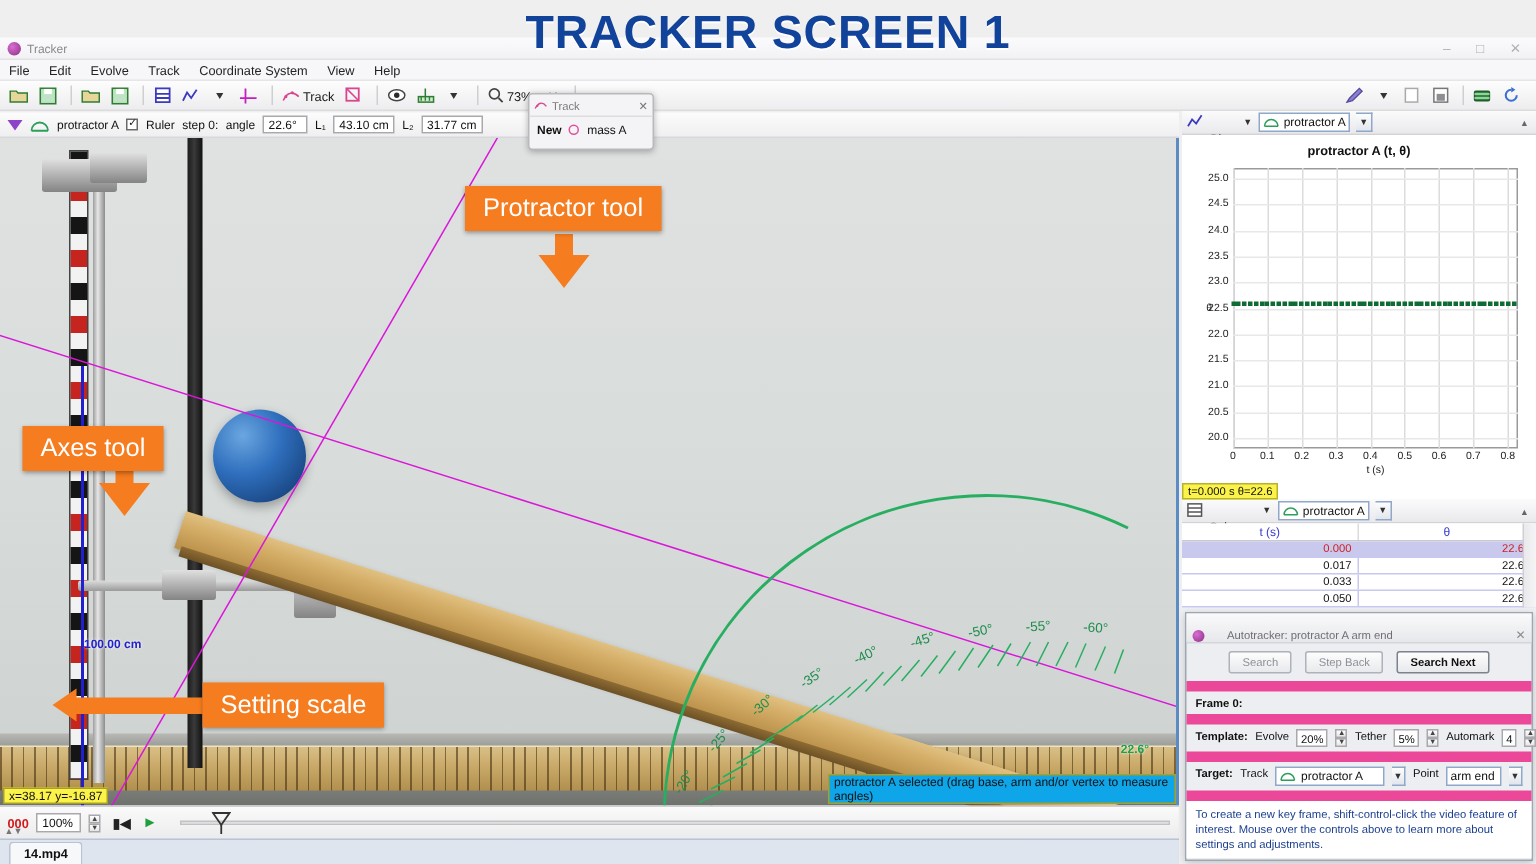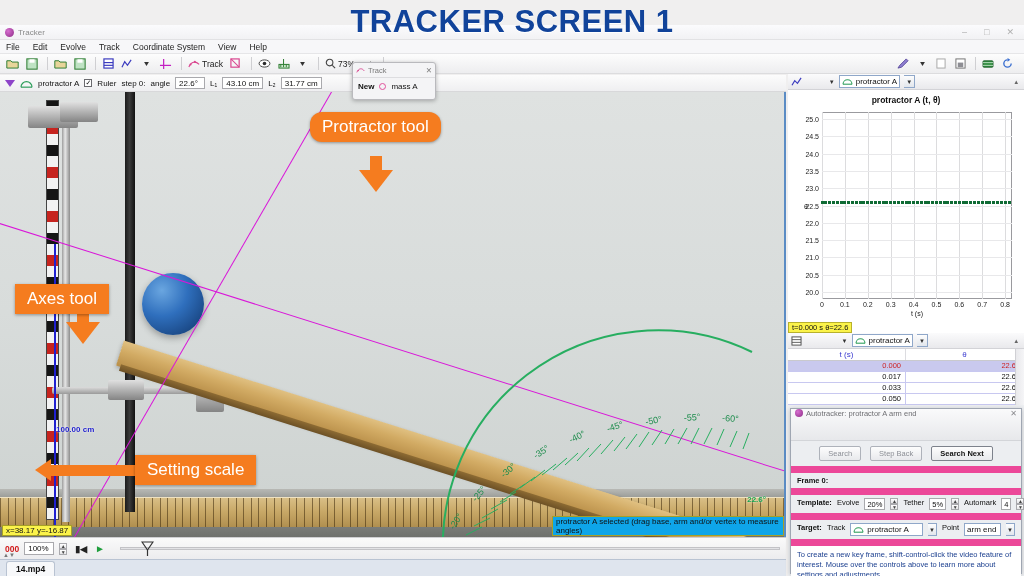--- a/index.html
+++ b/index.html
@@ -316,22 +316,22 @@
   .tbl-row.sel { background: #c9c9ee; }
   .tbl-row.sel div { color: #cc2222; }
 
   
   .autotracker {
     position: absolute; left: 790px; top: 408px; width: 232px; height: 166px;
     background: #eceef1; border: 1px solid #9fa6b2; box-shadow: 0 1px 5px rgba(0,0,0,.22);
     z-index: 30;
   }
   .at-title {
-    height: 32px; background: linear-gradient(#fafafb,#e7e8eb); border-bottom: 1px solid #d3d5d9;
-    display: flex; align-items: flex-start; gap: 3px; padding: 0 4px;
+    height: 20px; background: linear-gradient(#fafafb,#e7e8eb); border-bottom: 1px solid #d3d5d9;
+    display: flex; align-items: flex-end; gap: 15px; padding: 0 4px;
   }
   .at-title-icon {
     width: 8px; height: 8px; border-radius: 50%;
     background: radial-gradient(circle at 35% 35%, #d76fd0, #8d2b86);
   }
   .at-title-text { font-size: 7.5px; color: #6f6f73; }
   .at-close { margin-left: auto; font-size: 8px; color: #8a8a8e; }
   .at-row {
     display: flex; align-items: flex-start; gap: 5px; padding: 3px 6px;
     border-bottom: 7px solid #ec4899; font-size: 7.5px; color: #111;
@@ -610,21 +610,21 @@
             <text x="256" y="245" transform="rotate(-18 256 245)">-45°</text>
             <text x="294" y="238" transform="rotate(-11 294 238)">-50°</text>
             <text x="332" y="234" transform="rotate(-4 332 234)">-55°</text>
             <text x="370" y="234" transform="rotate(3 370 234)">-60°</text>
           </g>
           <circle cx="95" cy="400" r="4" fill="none" stroke="#27ae60" stroke-width="1.6"></circle>
         </svg>
       </div>
       <div class="angle-chip">22.6°</div>
 
-      <div class="callout" style="left:310px; top:20px;border-radius:12px;">Protractor tool</div>
+      <div class="callout" style="left:310px; top:32px;">Protractor tool</div>
       <div class="arrow-stem" style="left:370px; top:64px; width:12px; height:16px;"></div>
       <div class="arrow-down" style="left:359px; top:78px;"></div>
 
       <div class="callout" style="left:15px; top:192px;">Axes tool</div>
       <div class="arrow-stem" style="left:77px; top:220px; width:12px; height:12px;"></div>
       <div class="arrow-down" style="left:66px; top:230px;"></div>
 
       <div class="callout" style="left:135px; top:363px;">Setting scale</div>
       <div class="arrow-stem" style="left:50px; top:373px; width:88px; height:11px;"></div>
       <div class="arrow-left" style="left:35px; top:367px;"></div>

